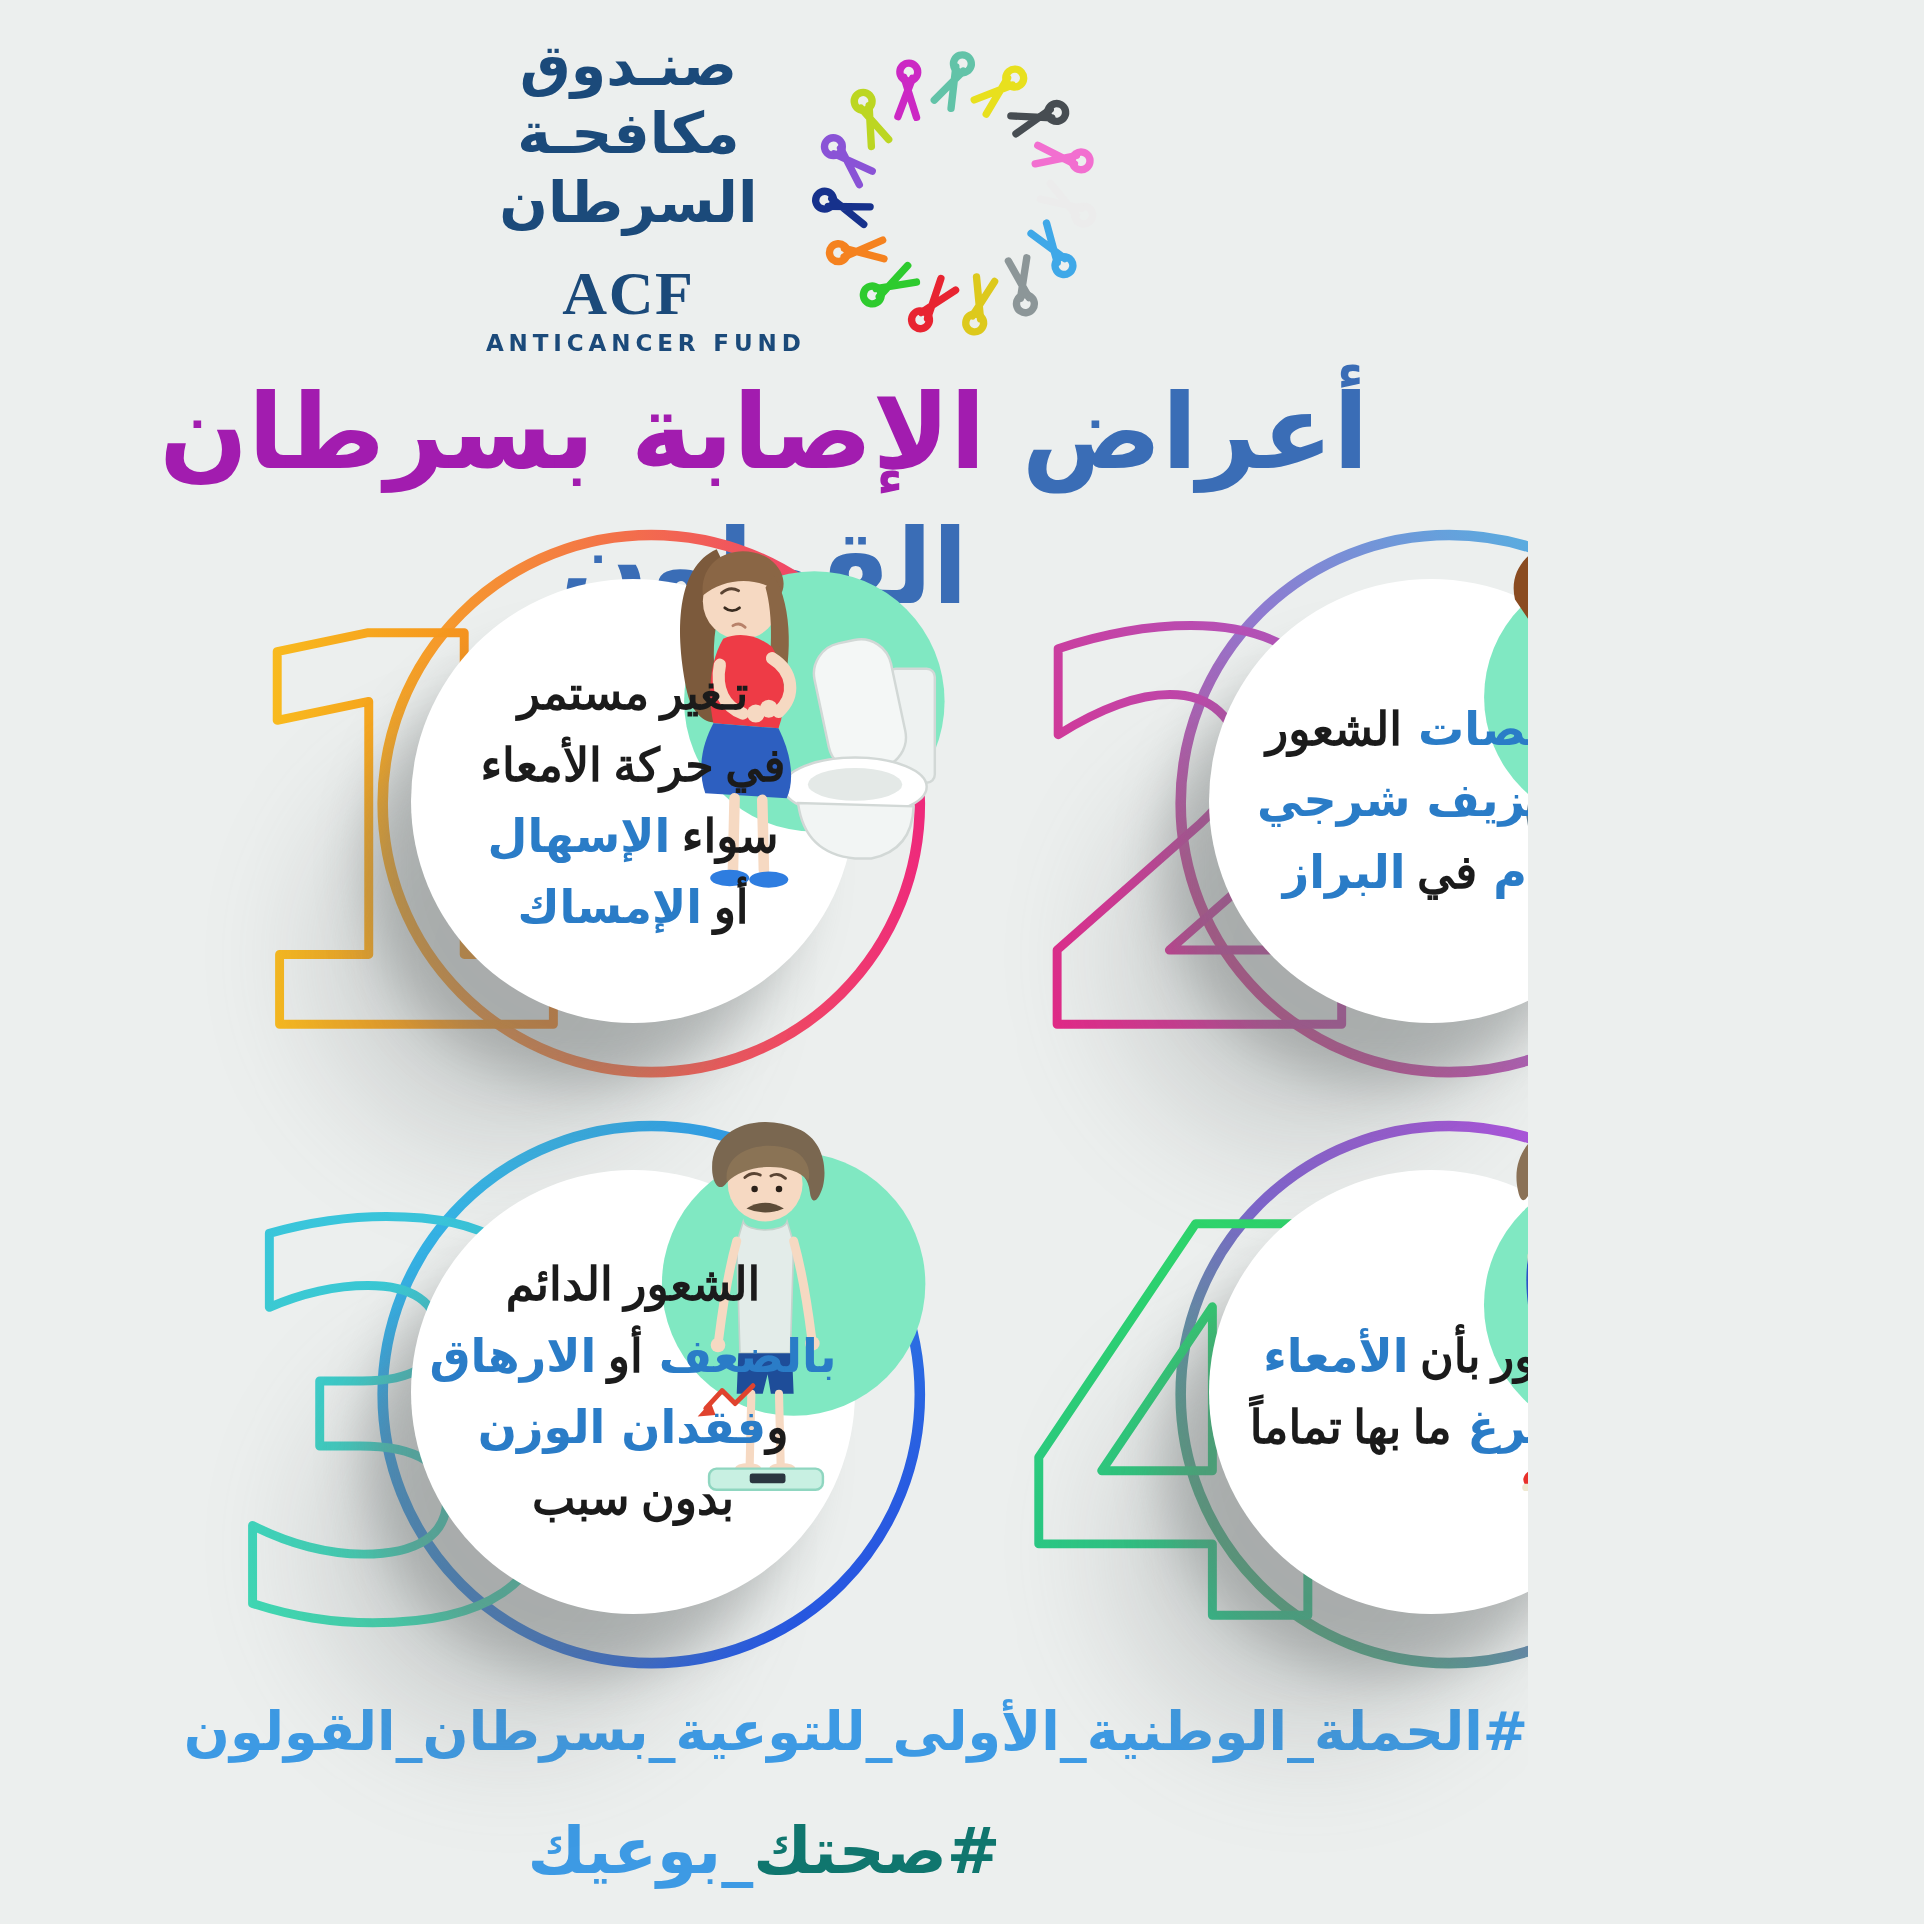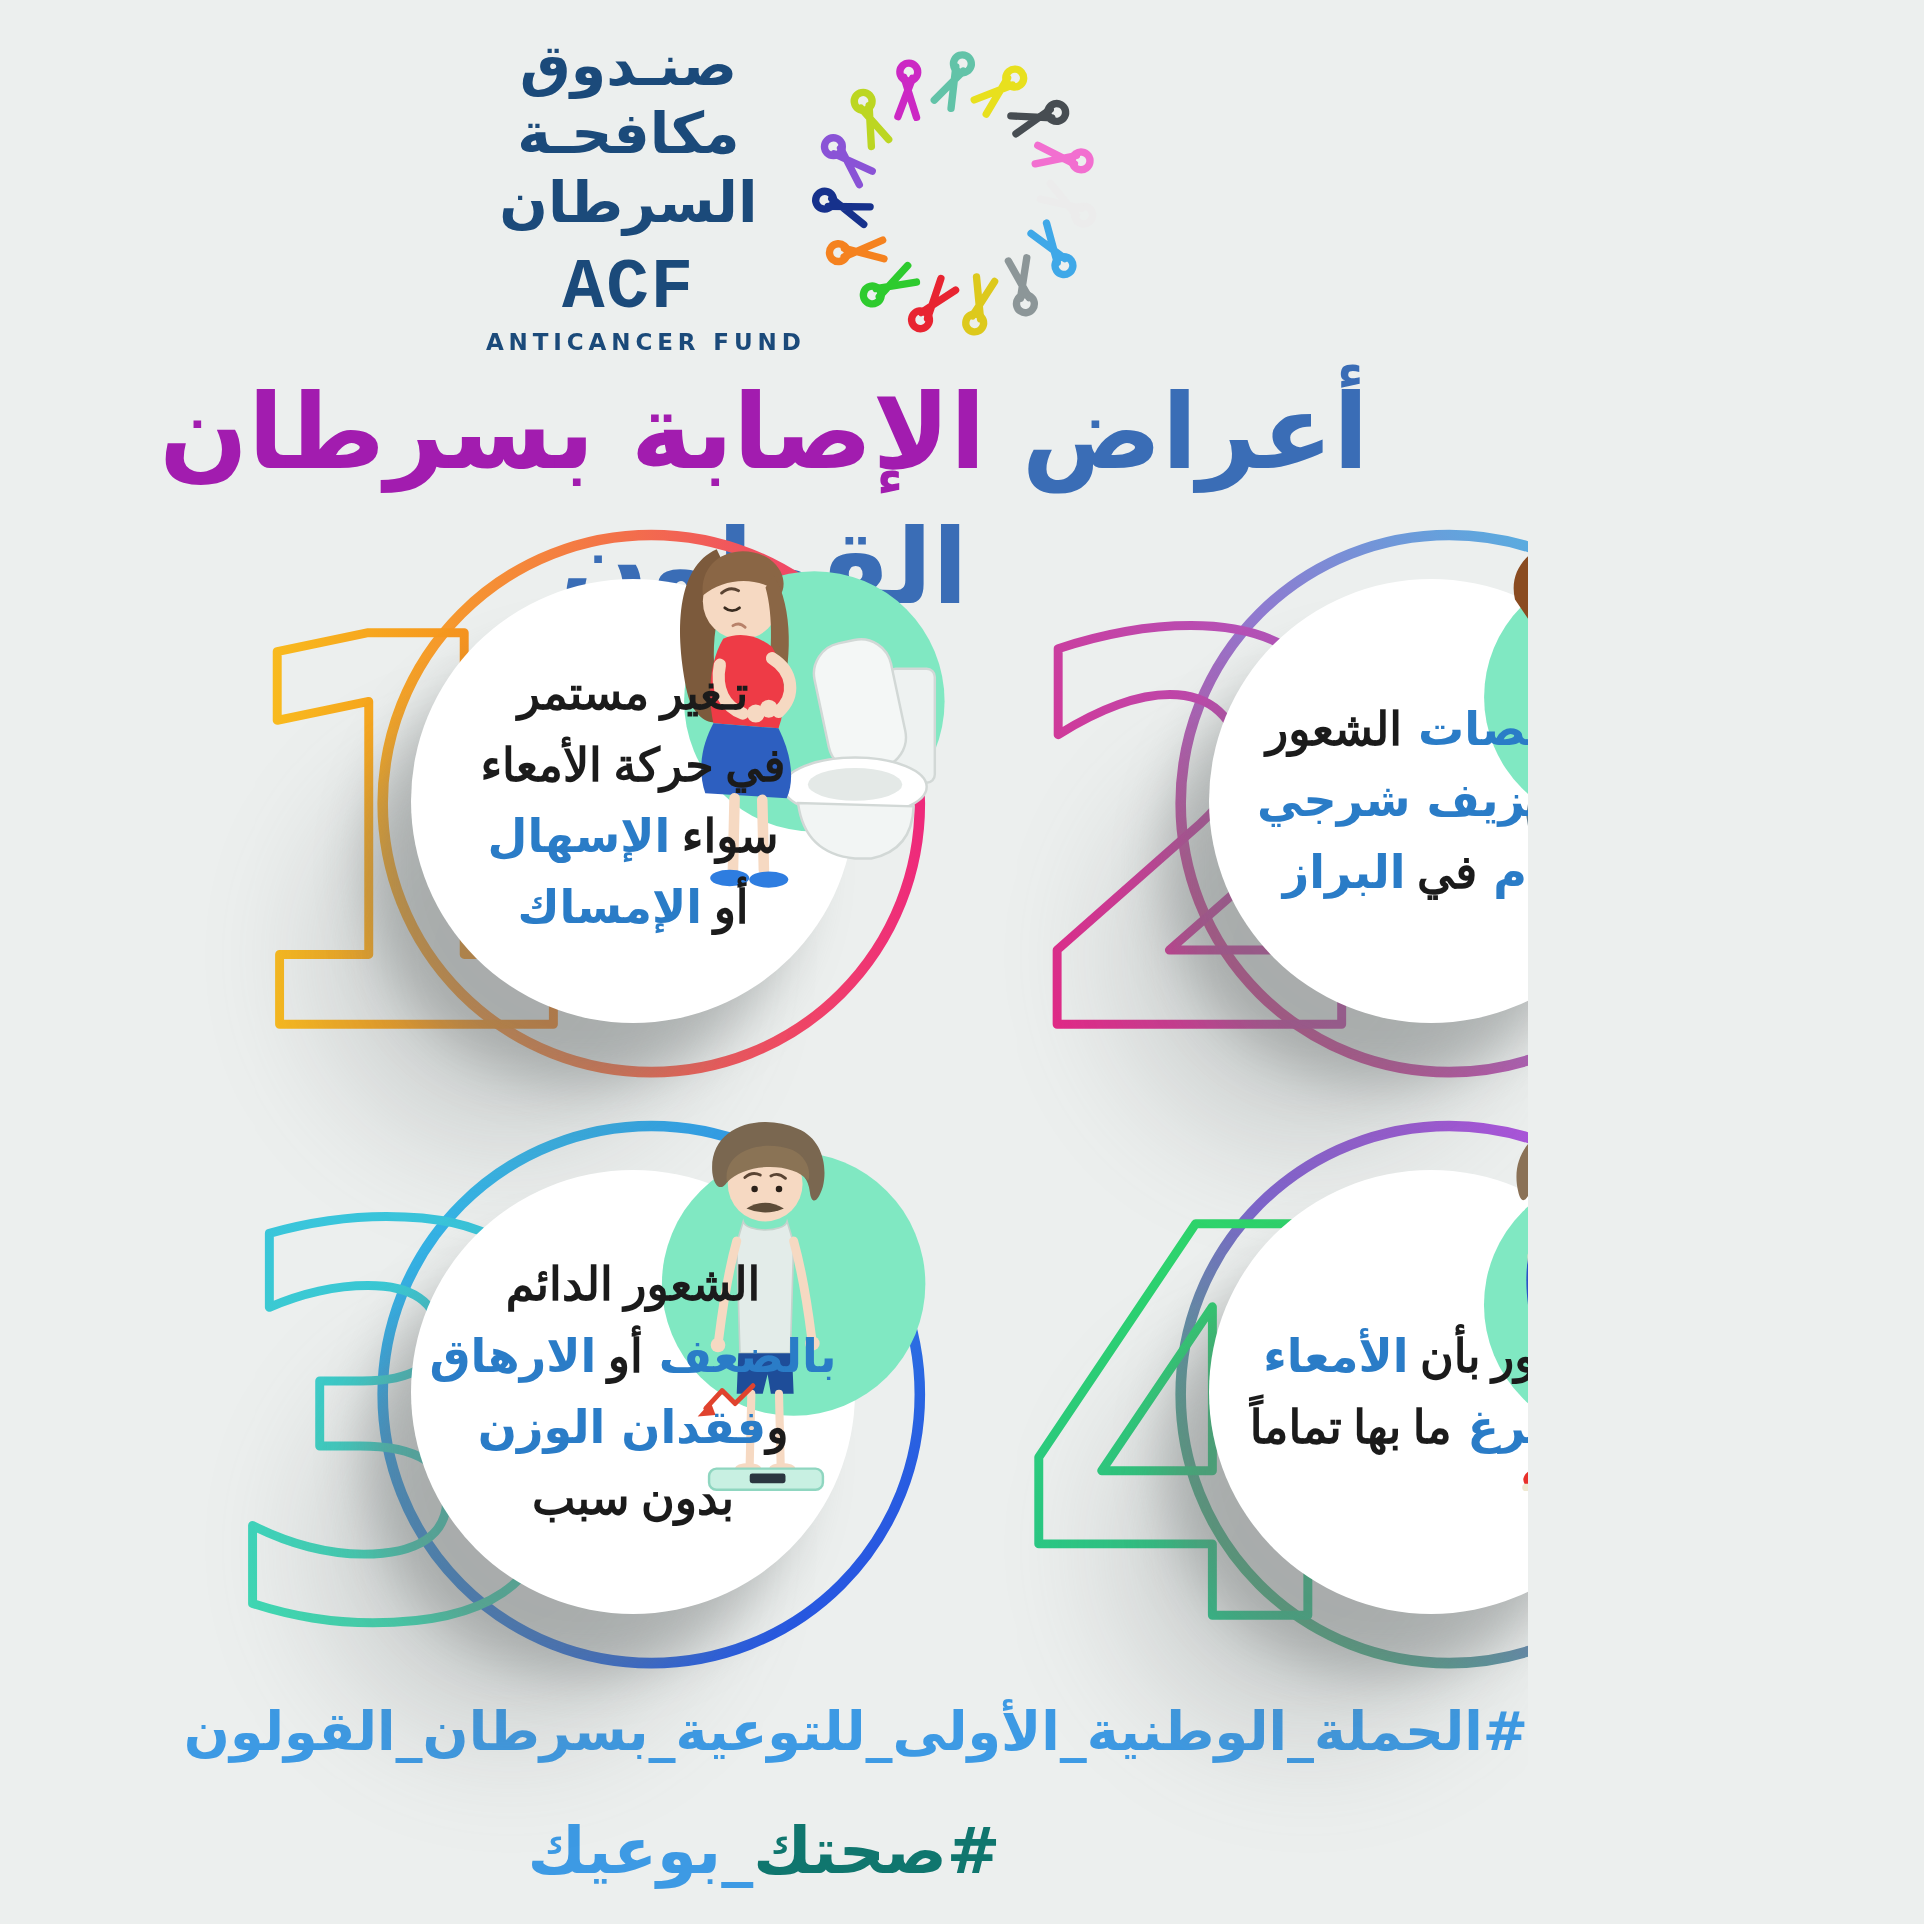--- a/index.html
+++ b/index.html
@@ -3,21 +3,21 @@
 <meta charset="utf-8">
 <style>
   html,body{margin:0;padding:0;}
   body{font-family:"DejaVu Sans",sans-serif;background:#ecefee;}
   #canvas{position:relative;width:1528px;height:1924px;background:#ecefee;overflow:hidden;}
 
   
   .header{position:absolute;top:31px;left:50%;transform:translateX(-44%);display:flex;align-items:flex-start;gap:21px;}
   .logo-text{width:285px;color:#1b4a7a;font-weight:bold;text-align:center;}
   .logo-ar{font-size:57px;line-height:1.2;}
-  .acf{font-family:Liberation Mono, monospace;font-size:71px;line-height:1.05;margin-top:15px;letter-spacing:1.6px;}
+  .acf{font-family:Liberation Serif, serif;font-size:62px;line-height:1.05;margin-top:25px;letter-spacing:1.6px;}
   .acf-sub{font-size:23px;letter-spacing:4.9px;font-weight:600;margin-top:3.3px;white-space:nowrap;}
   .ribbon-ring{width:326px;height:326px;}
 
   
   .title{position:absolute;top:365px;left:0;width:100%;margin:0;text-align:center;font-size:104px;font-weight:bold;line-height:1.3;}
   .t-blue{color:#3a6db6;}
   .t-gold{color:#a21caf;}
 
   
   .card{position:absolute;width:822px;height:607px;}

